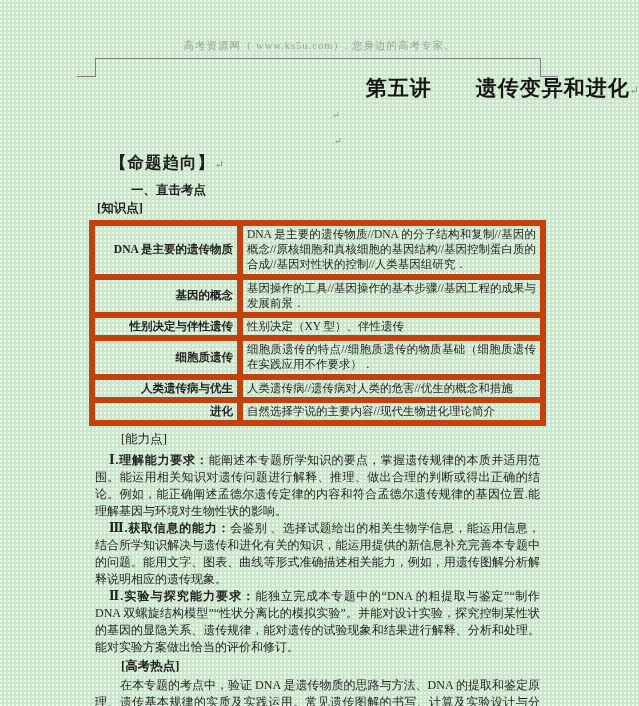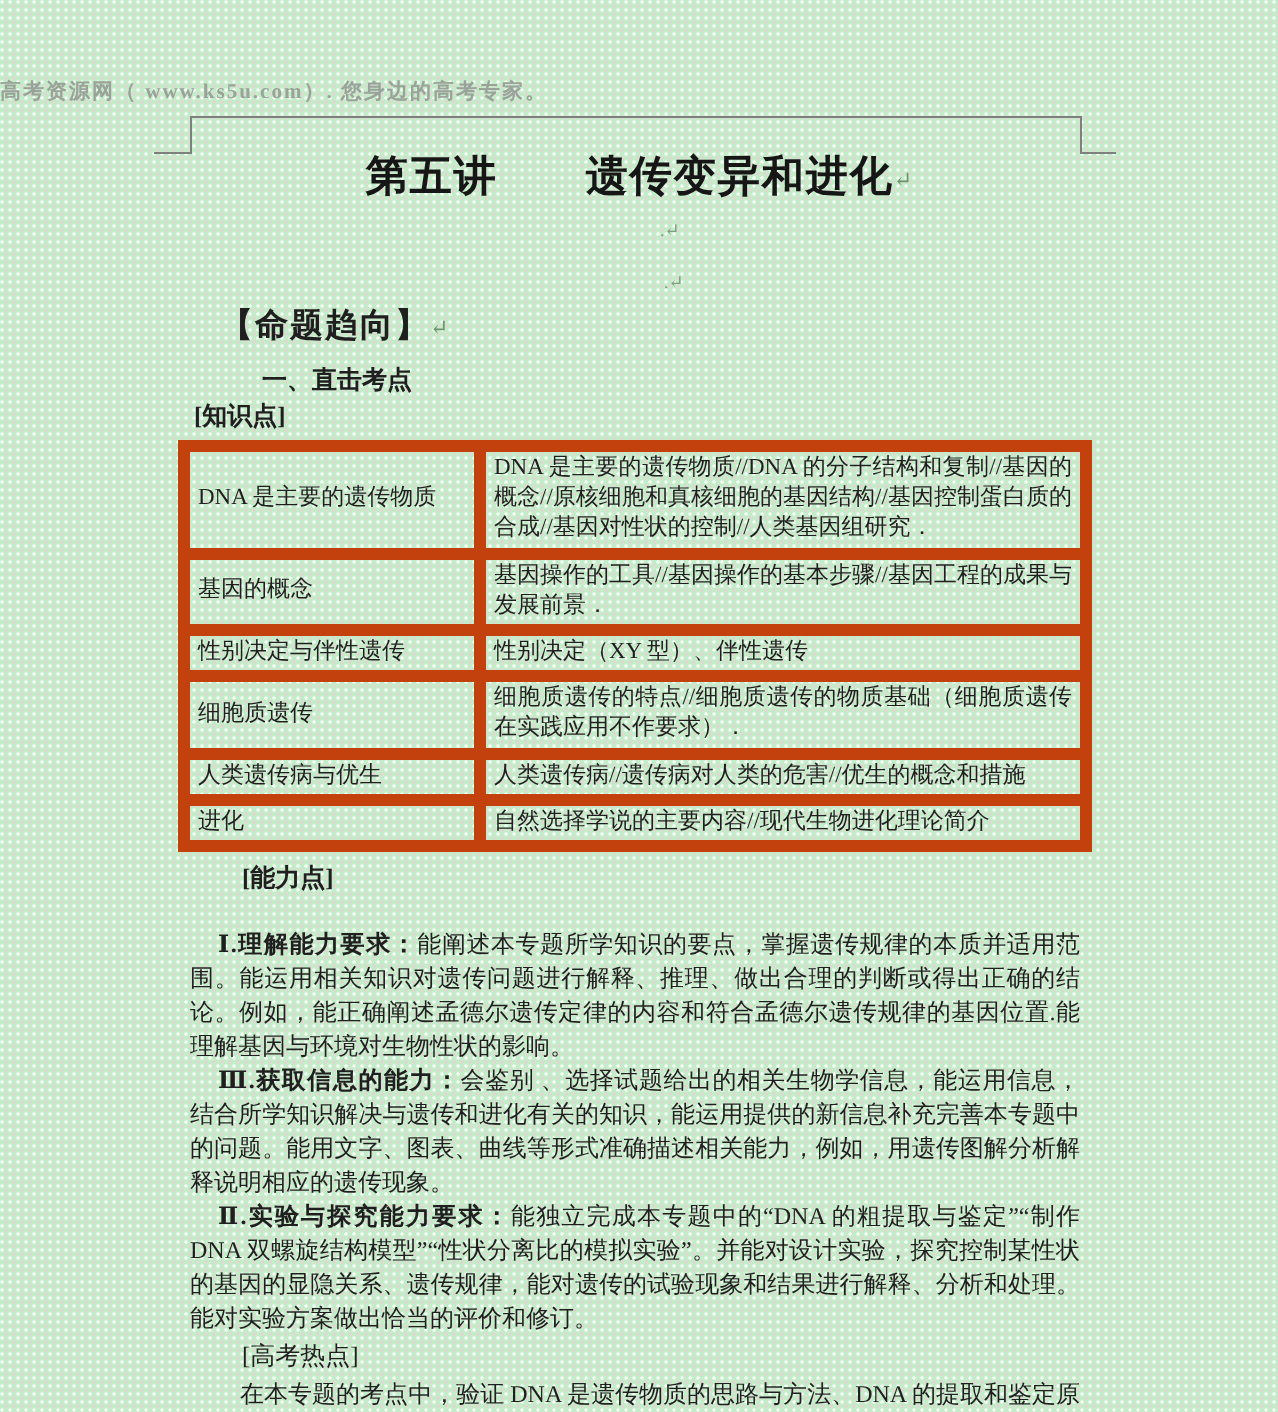--- a/index.html
+++ b/index.html
@@ -8,58 +8,58 @@
     font-family:"Liberation Serif","DejaVu Serif",serif;
     background-color:#c5ecc8;
     background-image:
       radial-gradient(circle at 1px 1px, rgba(255,255,255,0.85) 0.6px, transparent 1.1px),
       radial-gradient(circle at 3px 3px, rgba(247,198,220,0.55) 0.6px, transparent 1.1px);
     background-size:4px 4px;
     color:#1f1f1f;
   }
   .page{position:absolute;inset:0;}
   .watermark{
-    position:absolute;top:39px;left:0;width:100%;text-align:left;
-    font-size:10.5px;color:#9aa39a;letter-spacing:1px;white-space:nowrap;font-weight:bold;
+    position:absolute;top:39px;left:0;width:100%;text-align:center;
+    font-size:10.5px;color:#9aa39a;letter-spacing:1px;white-space:nowrap;
   }
   .mark{position:absolute;background:transparent;}
   .mk-h{border-top:1px solid #7f7f7f;height:0;}
   .mk-v{border-left:1px solid #7f7f7f;width:0;}
   .m-left-step{left:77px;top:76px;width:18px;}
   .m-left-vert{left:95px;top:58px;height:19px;}
   .m-top-long{left:95px;top:58px;width:445px;}
   .m-right-vert{left:540px;top:58px;height:19px;}
   .m-right-step{left:540px;top:76px;width:18px;}
   .title{
-    position:absolute;top:74px;left:0;width:100%;text-align:center;
+    position:absolute;top:74px;left:0;width:100%;text-align:right;
     font-size:21px;font-weight:bold;color:#161616;letter-spacing:1px;white-space:nowrap;
   }
   .pilcrow{font-size:11px;font-weight:normal;color:#6f956f;vertical-align:middle;letter-spacing:0;}
   .empty-mark{position:absolute;font-size:9px;color:#7e9e7e;line-height:9px;}
   .em1{left:330px;top:111px;}
   .em2{left:332px;top:137px;}
   .content{position:absolute;left:95px;top:152px;width:445px;}
   .h-mingti{font-size:16.5px;font-weight:bold;margin:0 0 8px 15px;letter-spacing:1px;}
   .h-zhiji{font-size:12.5px;font-weight:bold;line-height:17px;margin:0 0 1px 18px;padding-left:18px;}
   .h-zhishi{font-size:12.5px;font-weight:bold;line-height:17px;margin:0 0 3px 2px;}
   table.ktable{
     border-collapse:collapse;table-layout:fixed;
     width:457px;margin-left:-6px;
   }
   table.ktable td{
     border:6px solid #c2410c;
     font-size:11.5px;line-height:15.2px;
     padding:1px 4px;vertical-align:middle;
   }
-  td.topic{width:134px;text-align:left;font-weight:normal;font-size:12px;margin-top:13px;}
+  td.topic{width:134px;text-align:right;font-weight:bold;font-size:12px;margin-top:13px;}
   td.detail{text-align:justify;}
-  .h-nengli{font-size:12.5px;font-weight:bold;line-height:17px;margin:5px 0 16px 26px;}
+  .h-nengli{font-size:12.5px;font-weight:normal;line-height:17px;margin:5px 0 4px 26px;}
   p.para{margin:0;font-size:12px;line-height:17px;text-align:justify;text-indent:14px;}
   p.para b{letter-spacing:0.5px;}
-  .h-redian{font-size:12.5px;font-weight:normal;line-height:17px;margin:2px 0 2px 26px;}
+  .h-redian{font-size:12.5px;font-weight:bold;line-height:17px;margin:2px 0 2px 26px;}
   p.hot{margin:0;font-size:12px;line-height:17px;text-align:justify;text-indent:25px;}
 </style>
 </head>
 <body>
 
 <div class="page">
 
   <div class="watermark">高考资源网（ www.ks5u.com）. 您身边的高考专家。</div>
 
   <div class="mark mk-h m-left-step"></div>

